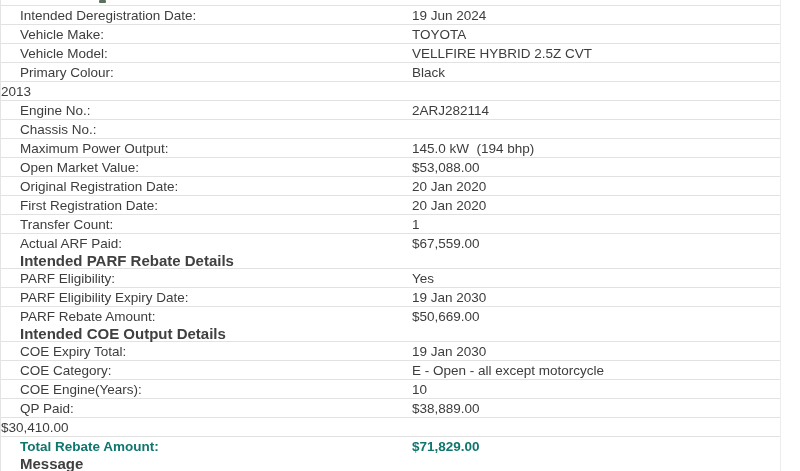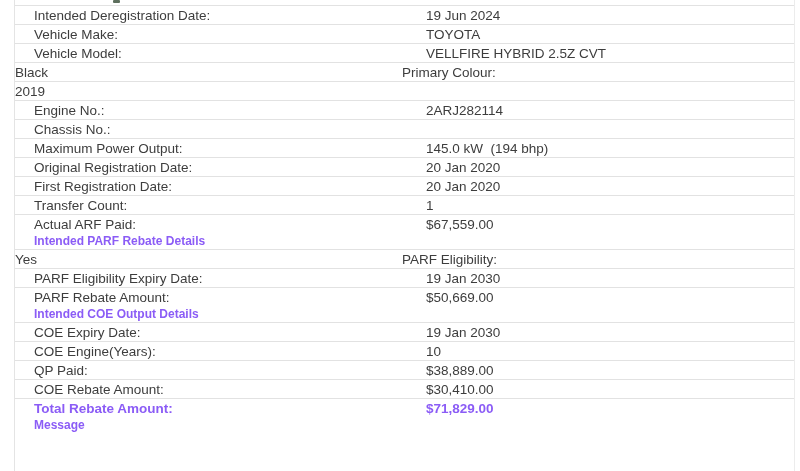--- a/index.html
+++ b/index.html
@@ -6,21 +6,20 @@
     margin: 0;
     padding: 0;
     width: 800px;
     height: 471px;
     overflow: hidden;
     background: #ffffff;
     font-family: "Liberation Sans", sans-serif;
   }
   .details-table {
     position: relative;
-    margin-left: 14px;
     width: 781px;
     height: 471px;
     border-left: 1px solid #e4e4e4;
     border-right: 1px solid #ececec;
     box-sizing: border-box;
     color: #3d3d3d;
     font-size: 13.5px;
   }
   .partial-row {
     position: relative;
@@ -51,31 +50,31 @@
     padding-left: 19px;
     box-sizing: border-box;
     flex: none;
   }
   .row .value {
     flex: 1;
   }
   .row.bold .label,
   .row.bold .value {
     font-weight: bold;
-    color: #8b5cf6;
+    color: #0f766e;
   }
   .section-row {
     display: flex;
     align-items: center;
     height: 16px;
     padding-left: 19px;
     box-sizing: border-box;
     font-weight: bold;
-    font-size: 12px;
-    color: #8b5cf6;
+    font-size: 15px;
+    color: #404040;
     white-space: pre;
   }
 </style>
 </head>
 <body>
 
 <div class="details-table">
   <div class="partial-row">
     <span class="text-sliver"></span>
   </div>
@@ -89,42 +88,46 @@
     <div class="cell label">Vehicle Make:</div>
     <div class="cell value">TOYOTA</div>
   </div>
 
   <div class="row">
     <div class="cell label">Vehicle Model:</div>
     <div class="cell value">VELLFIRE HYBRID 2.5Z CVT</div>
   </div>
 
   <div class="row">
+    <div class="cell label">Primary Colour:</div>
     <div class="cell value">Black</div>
-    <div class="cell label">Primary Colour:</div>
   </div>
 
   <div class="row">
-    <div class="cell value">2019</div>
+    <div class="cell value">2013</div>
   </div>
 
   <div class="row">
     <div class="cell label">Engine No.:</div>
     <div class="cell value">2ARJ282114</div>
   </div>
 
   <div class="row">
     <div class="cell label">Chassis No.:</div>
   </div>
 
   <div class="row">
     <div class="cell label">Maximum Power Output:</div>
     <div class="cell value">145.0 kW  (194 bhp)</div>
   </div>
 
+  <div class="row">
+    <div class="cell label">Open Market Value:</div>
+    <div class="cell value">$53,088.00</div>
+  </div>
 
   <div class="row">
     <div class="cell label">Original Registration Date:</div>
     <div class="cell value">20 Jan 2020</div>
   </div>
 
   <div class="row">
     <div class="cell label">First Registration Date:</div>
     <div class="cell value">20 Jan 2020</div>
   </div>
@@ -135,54 +138,57 @@
   </div>
 
   <div class="row">
     <div class="cell label">Actual ARF Paid:</div>
     <div class="cell value">$67,559.00</div>
   </div>
 
   <div class="section-row">Intended PARF Rebate Details</div>
 
   <div class="row">
+    <div class="cell label">PARF Eligibility:</div>
     <div class="cell value">Yes</div>
-    <div class="cell label">PARF Eligibility:</div>
   </div>
 
   <div class="row">
     <div class="cell label">PARF Eligibility Expiry Date:</div>
     <div class="cell value">19 Jan 2030</div>
   </div>
 
   <div class="row">
     <div class="cell label">PARF Rebate Amount:</div>
     <div class="cell value">$50,669.00</div>
   </div>
 
   <div class="section-row">Intended COE Output Details</div>
 
   <div class="row">
-    <div class="cell label">COE Expiry Date:</div>
+    <div class="cell label">COE Expiry Total:</div>
     <div class="cell value">19 Jan 2030</div>
   </div>
 
+  <div class="row">
+    <div class="cell label">COE Category:</div>
+    <div class="cell value">E - Open - all except motorcycle</div>
+  </div>
 
   <div class="row">
     <div class="cell label">COE Engine(Years):</div>
     <div class="cell value">10</div>
   </div>
 
   <div class="row">
     <div class="cell label">QP Paid:</div>
     <div class="cell value">$38,889.00</div>
   </div>
 
   <div class="row">
-    <div class="cell label">COE Rebate Amount:</div>
     <div class="cell value">$30,410.00</div>
   </div>
 
   <div class="row bold">
     <div class="cell label">Total Rebate Amount:</div>
     <div class="cell value">$71,829.00</div>
   </div>
 
   <div class="section-row">Message</div>
 </div>

